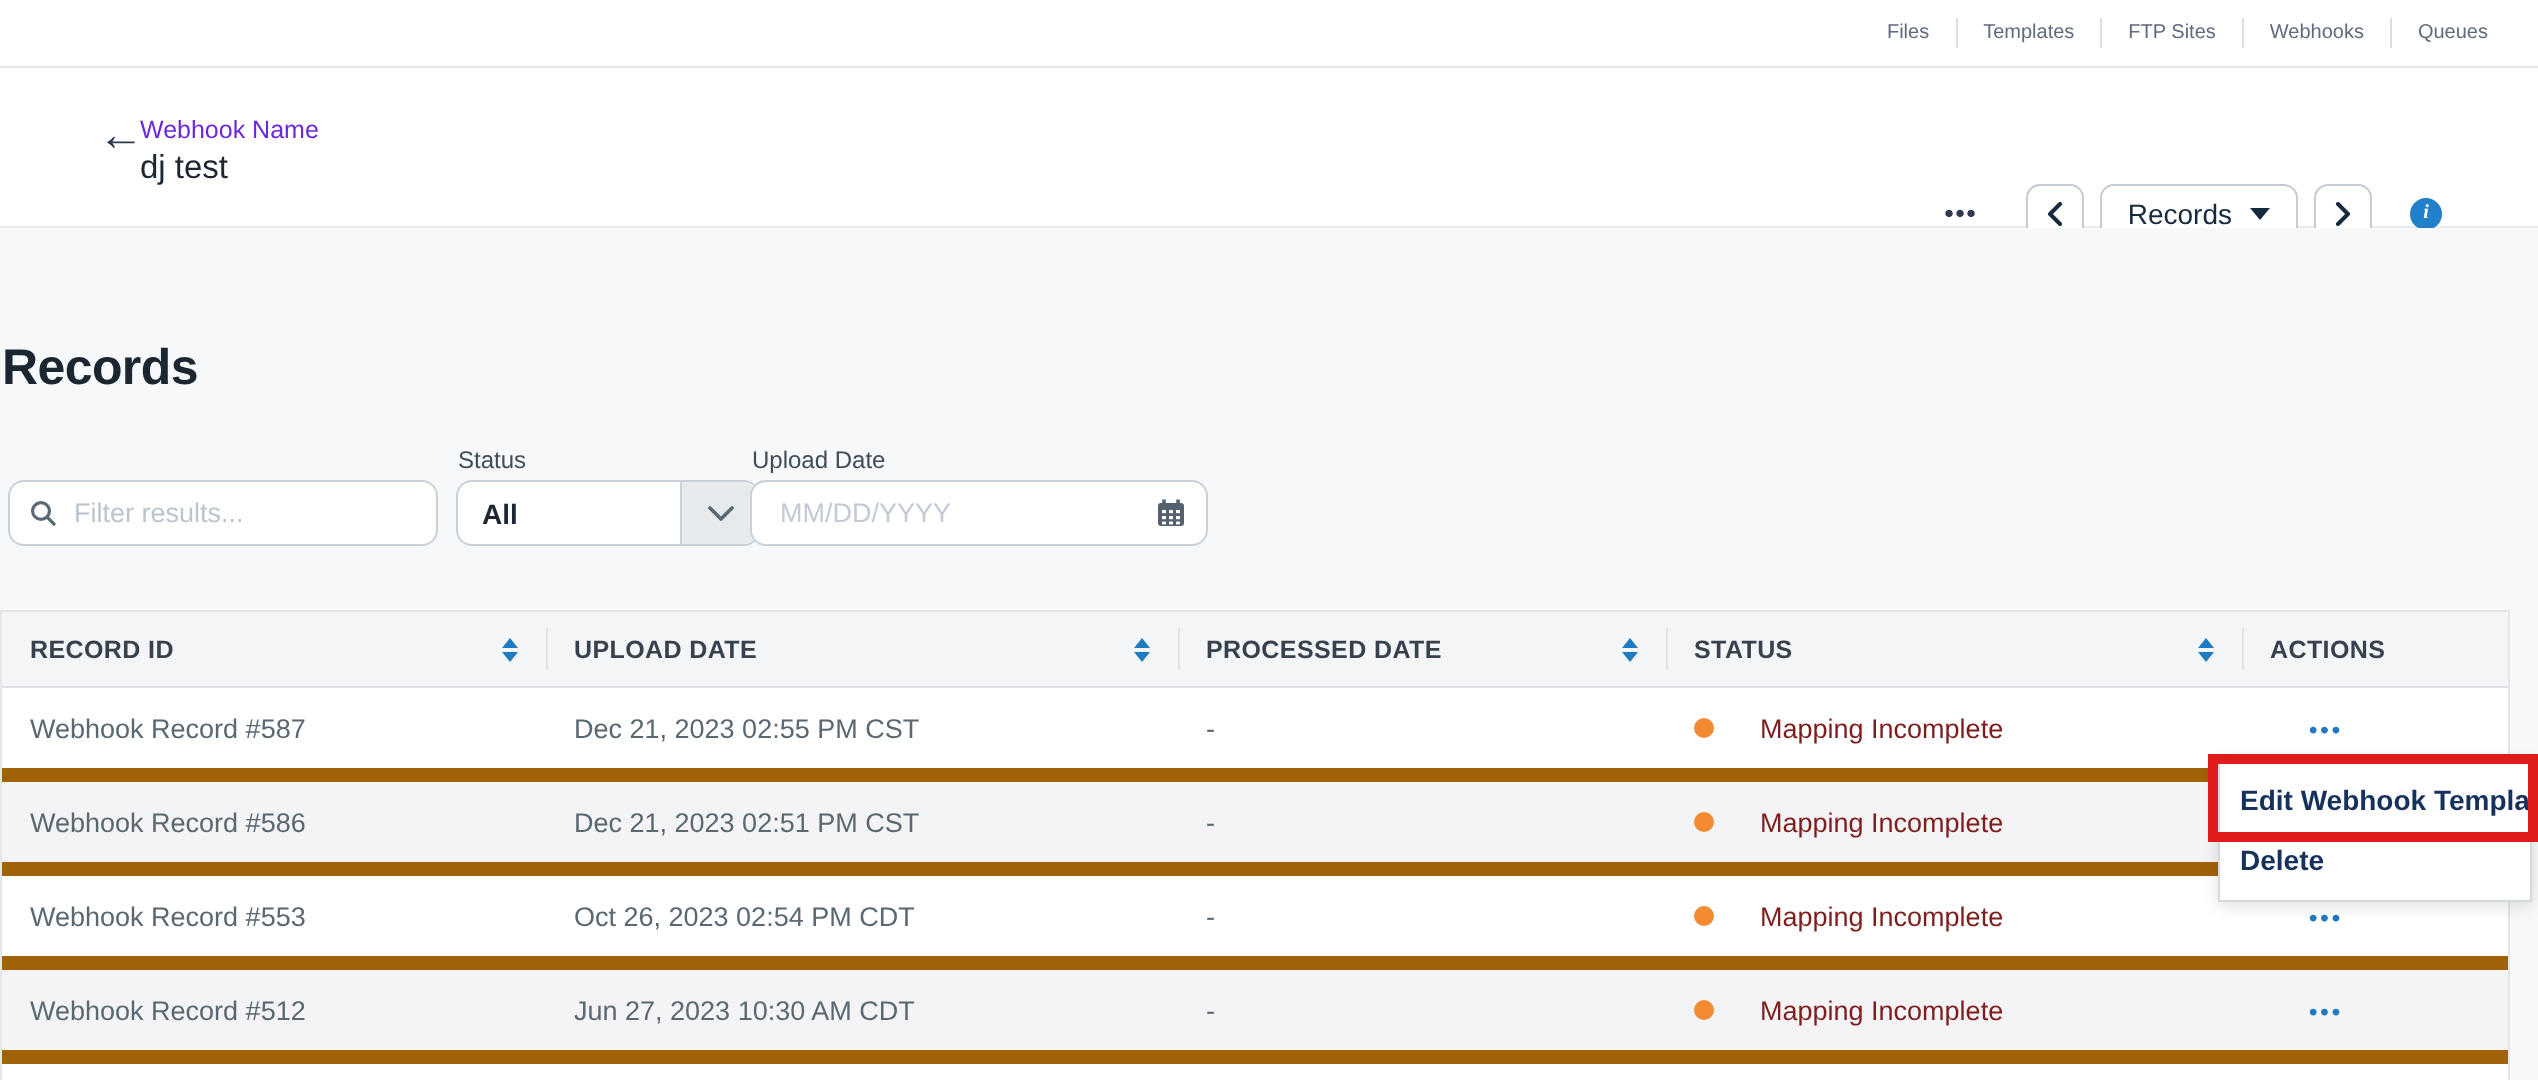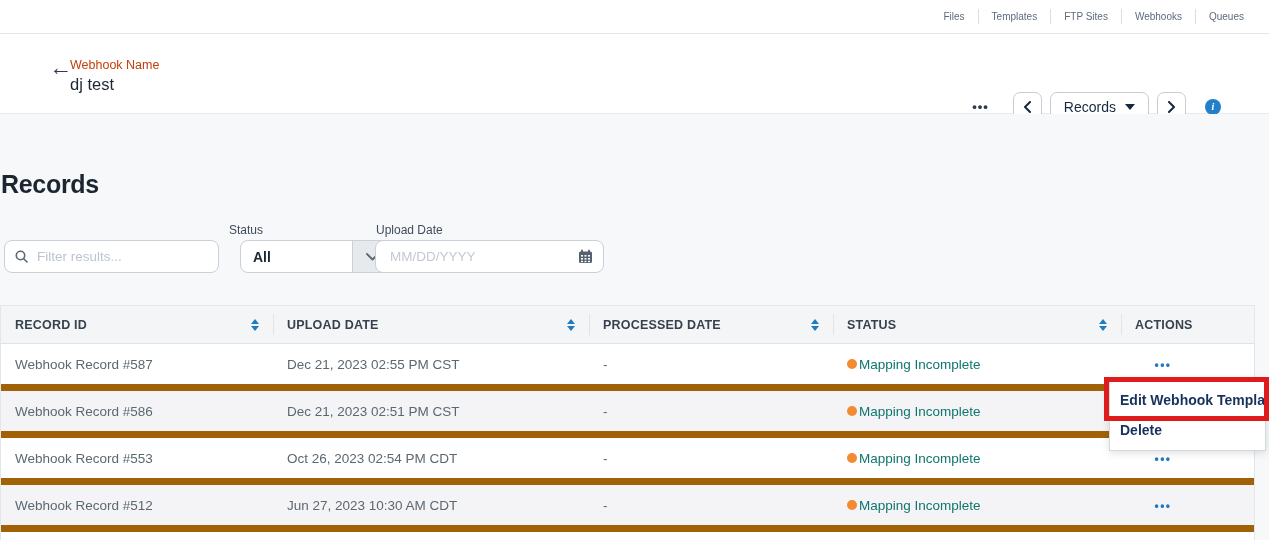--- a/index.html
+++ b/index.html
@@ -11,21 +11,21 @@
   
   .topbar{height:33px;background:#fff;border-bottom:1px solid #e6e9ec;
     display:flex;justify-content:flex-end;align-items:center;padding-right:12px;}
   .topnav{display:flex;align-items:center;height:100%;}
   .topnav-item{color:#5f6b7c;font-size:10px;padding:0 13px;cursor:pointer;white-space:nowrap;}
   .topnav-sep{width:1px;height:15px;background:#d9dee3;}
   
   .app-header{height:79px;background:#fff;border-bottom:1px solid #e9ecef;position:relative;}
   .back-btn{position:absolute;left:49px;top:22px;font-size:23px;color:#2e3a4d;cursor:pointer;line-height:1;}
   .title-block{position:absolute;left:70px;top:24px;}
-  .title-label{font-size:12.5px;color:#c2410c;}
+  .title-label{font-size:12.5px;color:#6d28d9;}
   .title-value{font-size:16.5px;color:#1d2733;margin-top:3px;}
   .header-controls{position:absolute;right:48px;top:58px;display:flex;align-items:center;}
   .more-btn{color:#2e3a4d;font-size:13px;font-weight:700;letter-spacing:1px;cursor:pointer;margin-right:24px;}
   .icon-btn{width:29px;height:29px;border:1px solid #c6ccd4;border-radius:7px;background:#fff;
     display:flex;align-items:center;justify-content:center;cursor:pointer;box-sizing:border-box;}
   .records-btn{height:29px;margin:0 8px;padding:0 13px;border:1px solid #c6ccd4;border-radius:7px;
     background:#fff;display:flex;align-items:center;gap:9px;font-size:14px;color:#16293e;cursor:pointer;box-sizing:border-box;}
   .caret-down{width:0;height:0;border-left:5px solid transparent;border-right:5px solid transparent;
     border-top:6px solid #16293e;}
   .info-icon{width:16px;height:16px;border-radius:50%;background:#2180c9;color:#fff;
@@ -36,21 +36,21 @@
   .page-title{position:absolute;left:1px;top:56px;font-size:25px;font-weight:700;color:#1b2630;letter-spacing:-0.3px;}
   .filter-label{position:absolute;font-size:12px;color:#414c5a;}
   #status-label{left:229px;top:109px;}
   #date-label{left:376px;top:109px;}
   .input-box{position:absolute;top:126px;height:33px;background:#fff;border:1px solid #c9d0d8;
     border-radius:8px;box-sizing:border-box;display:flex;align-items:center;overflow:hidden;}
   #search-box{left:4px;width:215px;padding:0 0 0 10px;gap:7px;}
   #search-box input{border:none;outline:none;flex:1;font-size:13.5px;color:#4d7c0f;min-width:0;
     font-family:"Liberation Sans",sans-serif;background:transparent;}
   #search-box input::placeholder{color:#bcc4ce;}
-  #status-box{left:228px;width:152px;margin-left:12px;}
+  #status-box{left:228px;width:152px;}
   .select-value{flex:1;padding-left:12px;font-size:14px;font-weight:700;color:#1d2733;}
   .select-caret-seg{width:38px;height:100%;background:#e7eaed;border-left:1px solid #c9d0d8;
     display:flex;align-items:center;justify-content:center;cursor:pointer;}
   #date-box{left:375px;width:229px;padding:0 10px 0 12px;justify-content:space-between;}
   #date-box input{border:none;outline:none;flex:1;font-size:13.5px;color:#14532d;min-width:0;
     font-family:"Liberation Sans",sans-serif;background:transparent;}
   #date-box input::placeholder{color:#c3cad3;}
   
   .table-wrap{position:absolute;left:0;top:191px;width:1255px;height:235px;background:#fff;
     border:1px solid #e4e7ea;border-bottom:none;box-sizing:border-box;overflow:hidden;}
@@ -59,21 +59,21 @@
     font-size:12.5px;font-weight:700;color:#37424e;letter-spacing:0.2px;box-sizing:border-box;cursor:pointer;}
   .th + .th::before{content:"";position:absolute;left:0;top:8px;bottom:8px;width:1px;background:#e0e4e8;}
   .c1{width:272px;gap:16px;} .c2{width:316px;} .c3{width:244px;} .c4{width:288px;} .c5{flex:1;}
   .sort-icon{display:flex;flex-direction:column;gap:2px;}
   .tri-up{width:0;height:0;border-left:4px solid transparent;border-right:4px solid transparent;border-bottom:5px solid #1f7cc0;}
   .tri-down{width:0;height:0;border-left:4px solid transparent;border-right:4px solid transparent;border-top:5px solid #1f7cc0;}
   .row{display:flex;height:47px;align-items:center;border-bottom:7px solid #a16207;
     font-size:13.5px;color:#5a6872;background:#fff;box-sizing:border-box;}
   .row.striped{background:#f4f4f6;}
   .td{padding:0 14px;box-sizing:border-box;white-space:nowrap;overflow:hidden;}
-  .status-cell{display:flex;align-items:center;gap:2px;color:#0f766e;}
+  .status-cell{display:flex;align-items:center;gap:23px;color:#7f1d1d;}
   .dot{width:10px;height:10px;border-radius:50%;flex:none;}
   .actions-cell{padding-left:13px;}
   .actions-btn{display:inline-block;width:58px;text-align:center;color:#2079c3;font-weight:700;
     letter-spacing:1.5px;font-size:12px;cursor:pointer;}
   .filler-row{height:12px;background:#fff;}
   
   .action-menu{position:absolute;left:1109px;top:379px;width:157px;background:#fff;
     border:1px solid #d3d9df;box-shadow:0 2px 8px rgba(0,0,0,0.13);padding:5px 0;
     box-sizing:border-box;z-index:10;}
   .menu-item{padding:7px 10px;font-size:14px;font-weight:700;color:#16325c;white-space:nowrap;cursor:pointer;}

